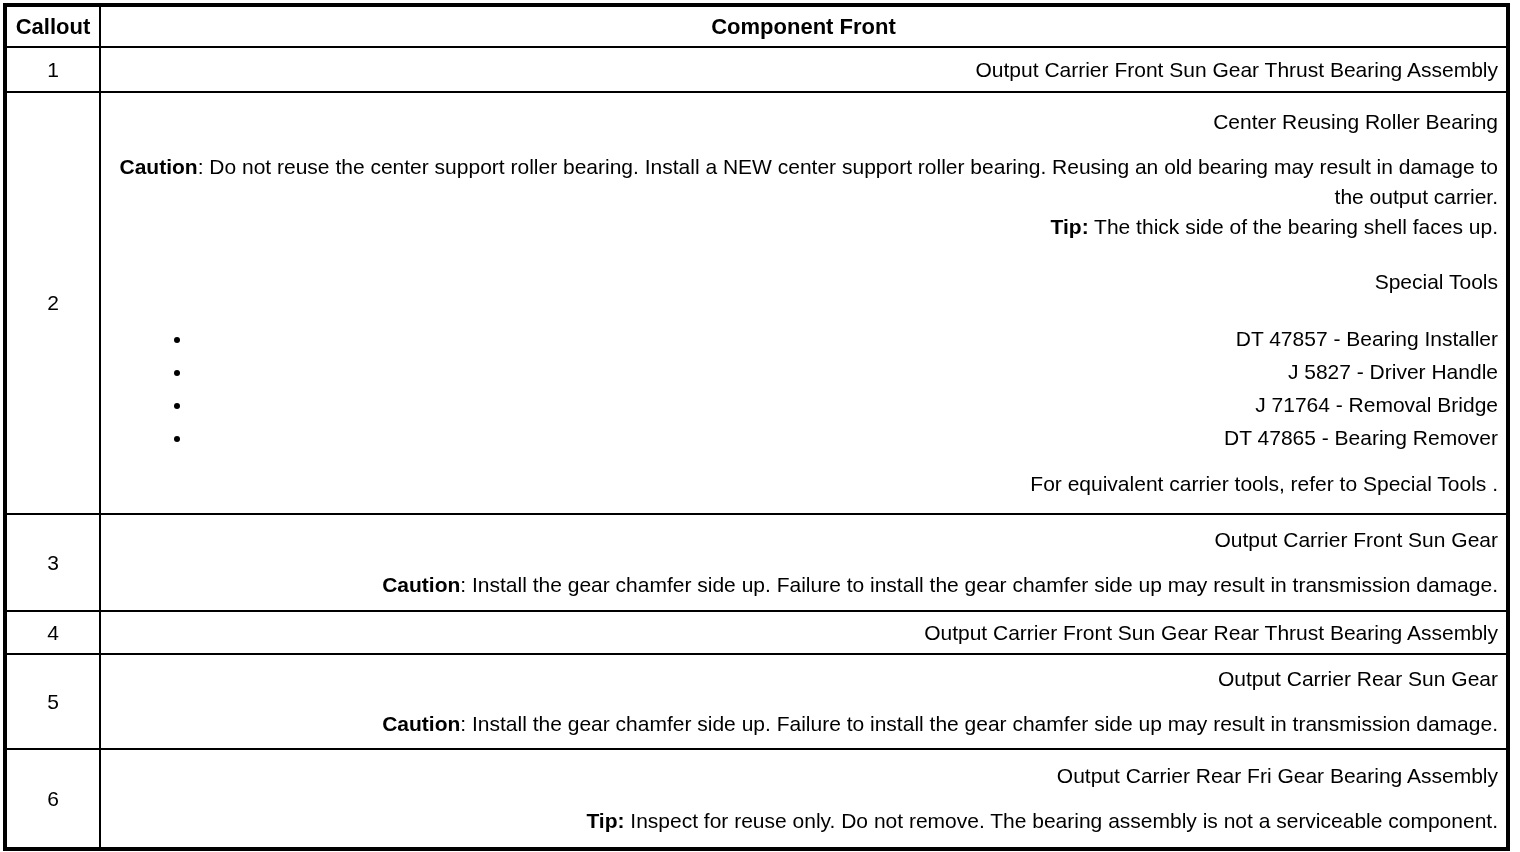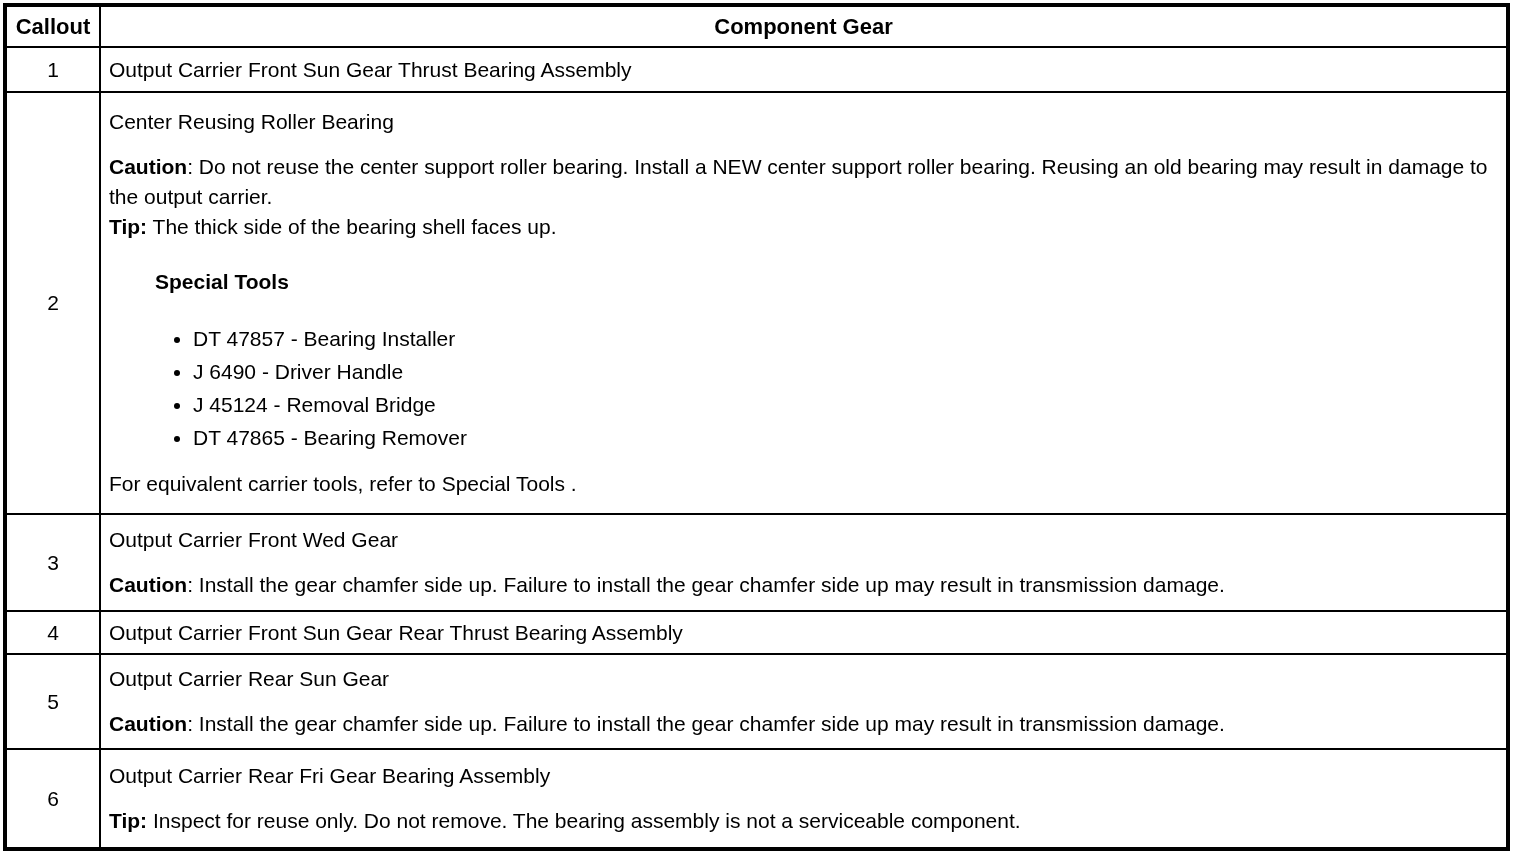--- a/index.html
+++ b/index.html
@@ -49,27 +49,27 @@
   tr.row-3 { height: 97px; }
   tr.row-4 { height: 43px; }
   tr.row-5 { height: 95px; }
   tr.row-6 { height: 100px; }
   td.callout-cell {
     text-align: center;
     vertical-align: middle;
   }
   td.component-cell {
     vertical-align: middle;
-    text-align: left;
+    text-align: right;
   }
   .para { line-height: 30px; }
   .gap-before { margin-top: 15px; }
   .bold { font-weight: bold; }
   .tools-heading {
-    font-weight: bold;
+    font-weight: normal;
     margin-top: 25px;
     margin-left: 46px;
     line-height: 30px;
   }
   ul.tools-list {
     margin: 25px 0 0 0;
     padding-left: 56px;
     list-style: disc;
   }
   ul.tools-list li {
@@ -85,51 +85,51 @@
 
 <div class="page">
   <table class="doc-table">
     <colgroup>
       <col class="callout-col">
       <col>
     </colgroup>
     <tbody>
         <tr class="header-row">
       <th>Callout</th>
-      <th>Component Gear</th>
+      <th>Component Front</th>
     </tr>
 
     <tr class="row-1">
       <td class="callout-cell">1</td>
       <td class="component-cell">
         <div class="para">Output Carrier Front Sun Gear Thrust Bearing Assembly</div>
       </td>
     </tr>
 
     <tr class="row-2">
       <td class="callout-cell">2</td>
       <td class="component-cell">
         <div class="para">Center Reusing Roller Bearing</div>
         <div class="para gap-before"><span class="bold">Caution</span><span>:</span><span> Do not reuse the center support roller bearing. Install a NEW center support roller bearing. Reusing an old bearing may result in damage to the output carrier.</span></div>
         <div class="para"><span class="bold">Tip:</span><span> The thick side of the bearing shell faces up.</span></div>
         <div class="tools-heading">Special Tools</div>
         <ul class="tools-list">
           <li>DT 47857 - Bearing Installer</li>
-          <li>J 6490 - Driver Handle</li>
-          <li>J 45124 - Removal Bridge</li>
+          <li>J 5827 - Driver Handle</li>
+          <li>J 71764 - Removal Bridge</li>
           <li>DT 47865 - Bearing Remover</li>
         </ul>
         <div class="para gap-before">For equivalent carrier tools, refer to Special Tools .</div>
       </td>
     </tr>
 
     <tr class="row-3">
       <td class="callout-cell">3</td>
       <td class="component-cell">
-        <div class="para">Output Carrier Front Wed Gear</div>
+        <div class="para">Output Carrier Front Sun Gear</div>
         <div class="para gap-before"><span class="bold">Caution</span><span>:</span><span> Install the gear chamfer side up. Failure to install the gear chamfer side up may result in transmission damage.</span></div>
       </td>
     </tr>
 
     <tr class="row-4">
       <td class="callout-cell">4</td>
       <td class="component-cell">
         <div class="para">Output Carrier Front Sun Gear Rear Thrust Bearing Assembly</div>
       </td>
     </tr>

